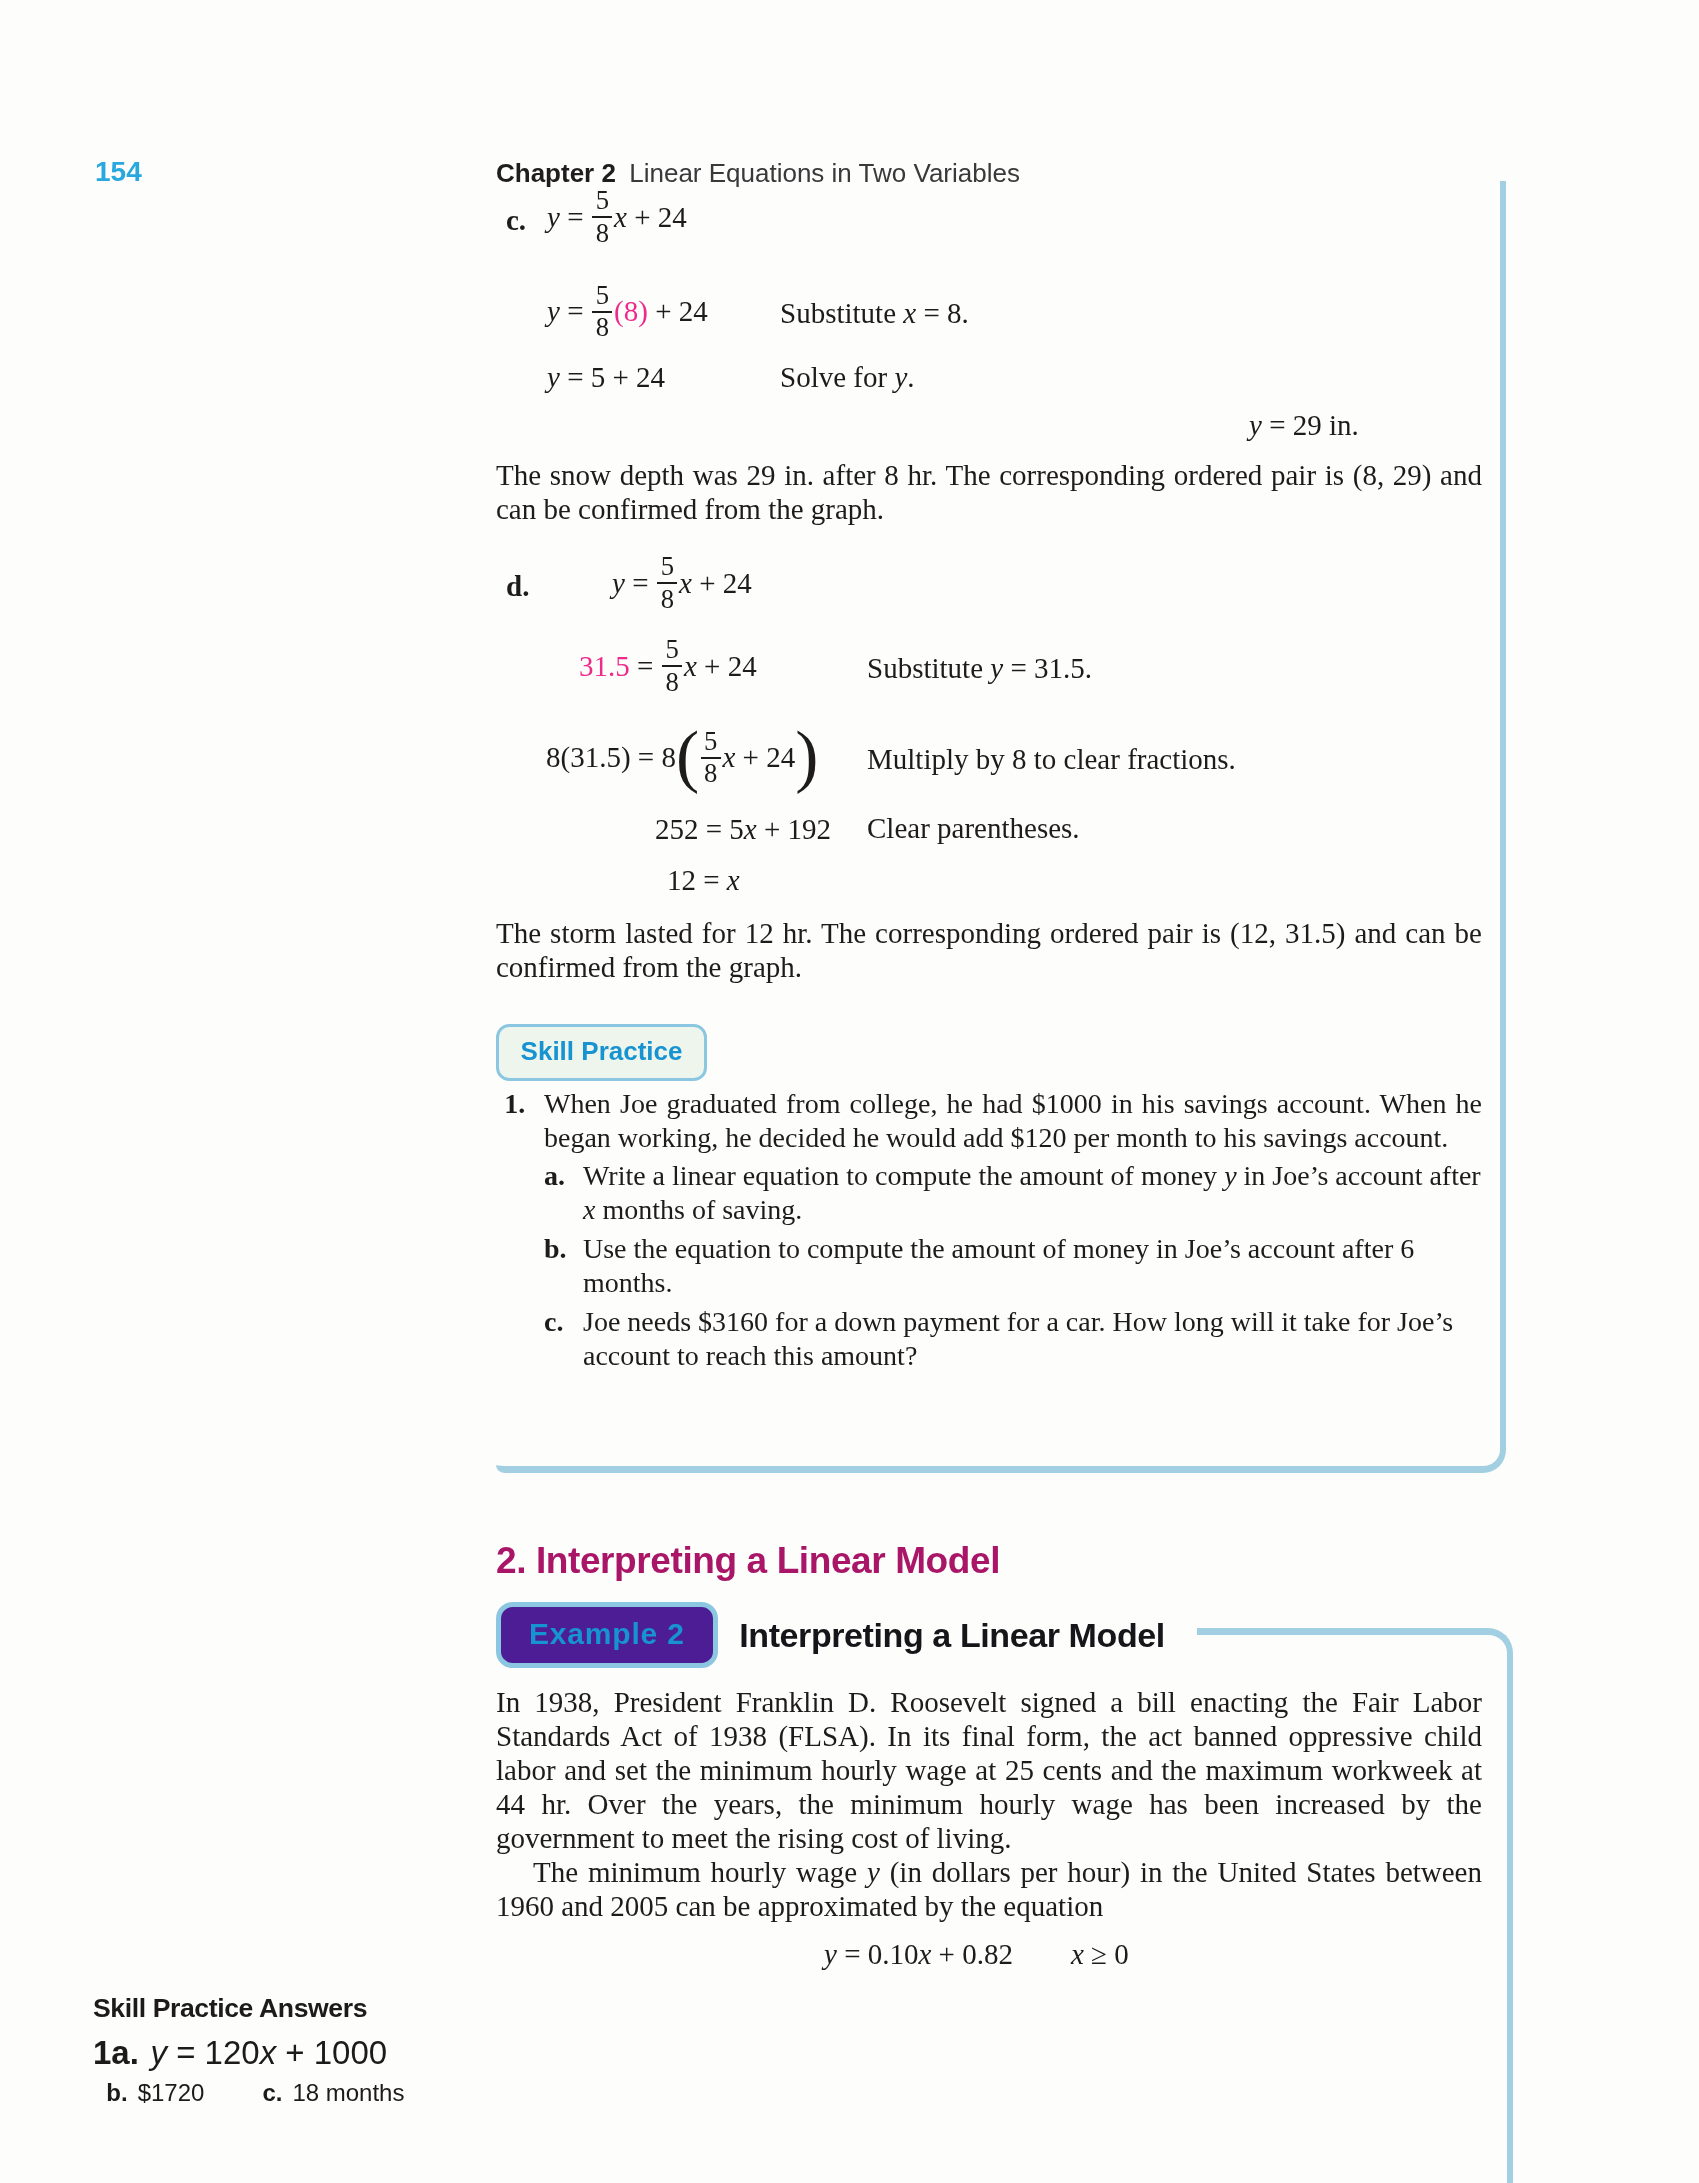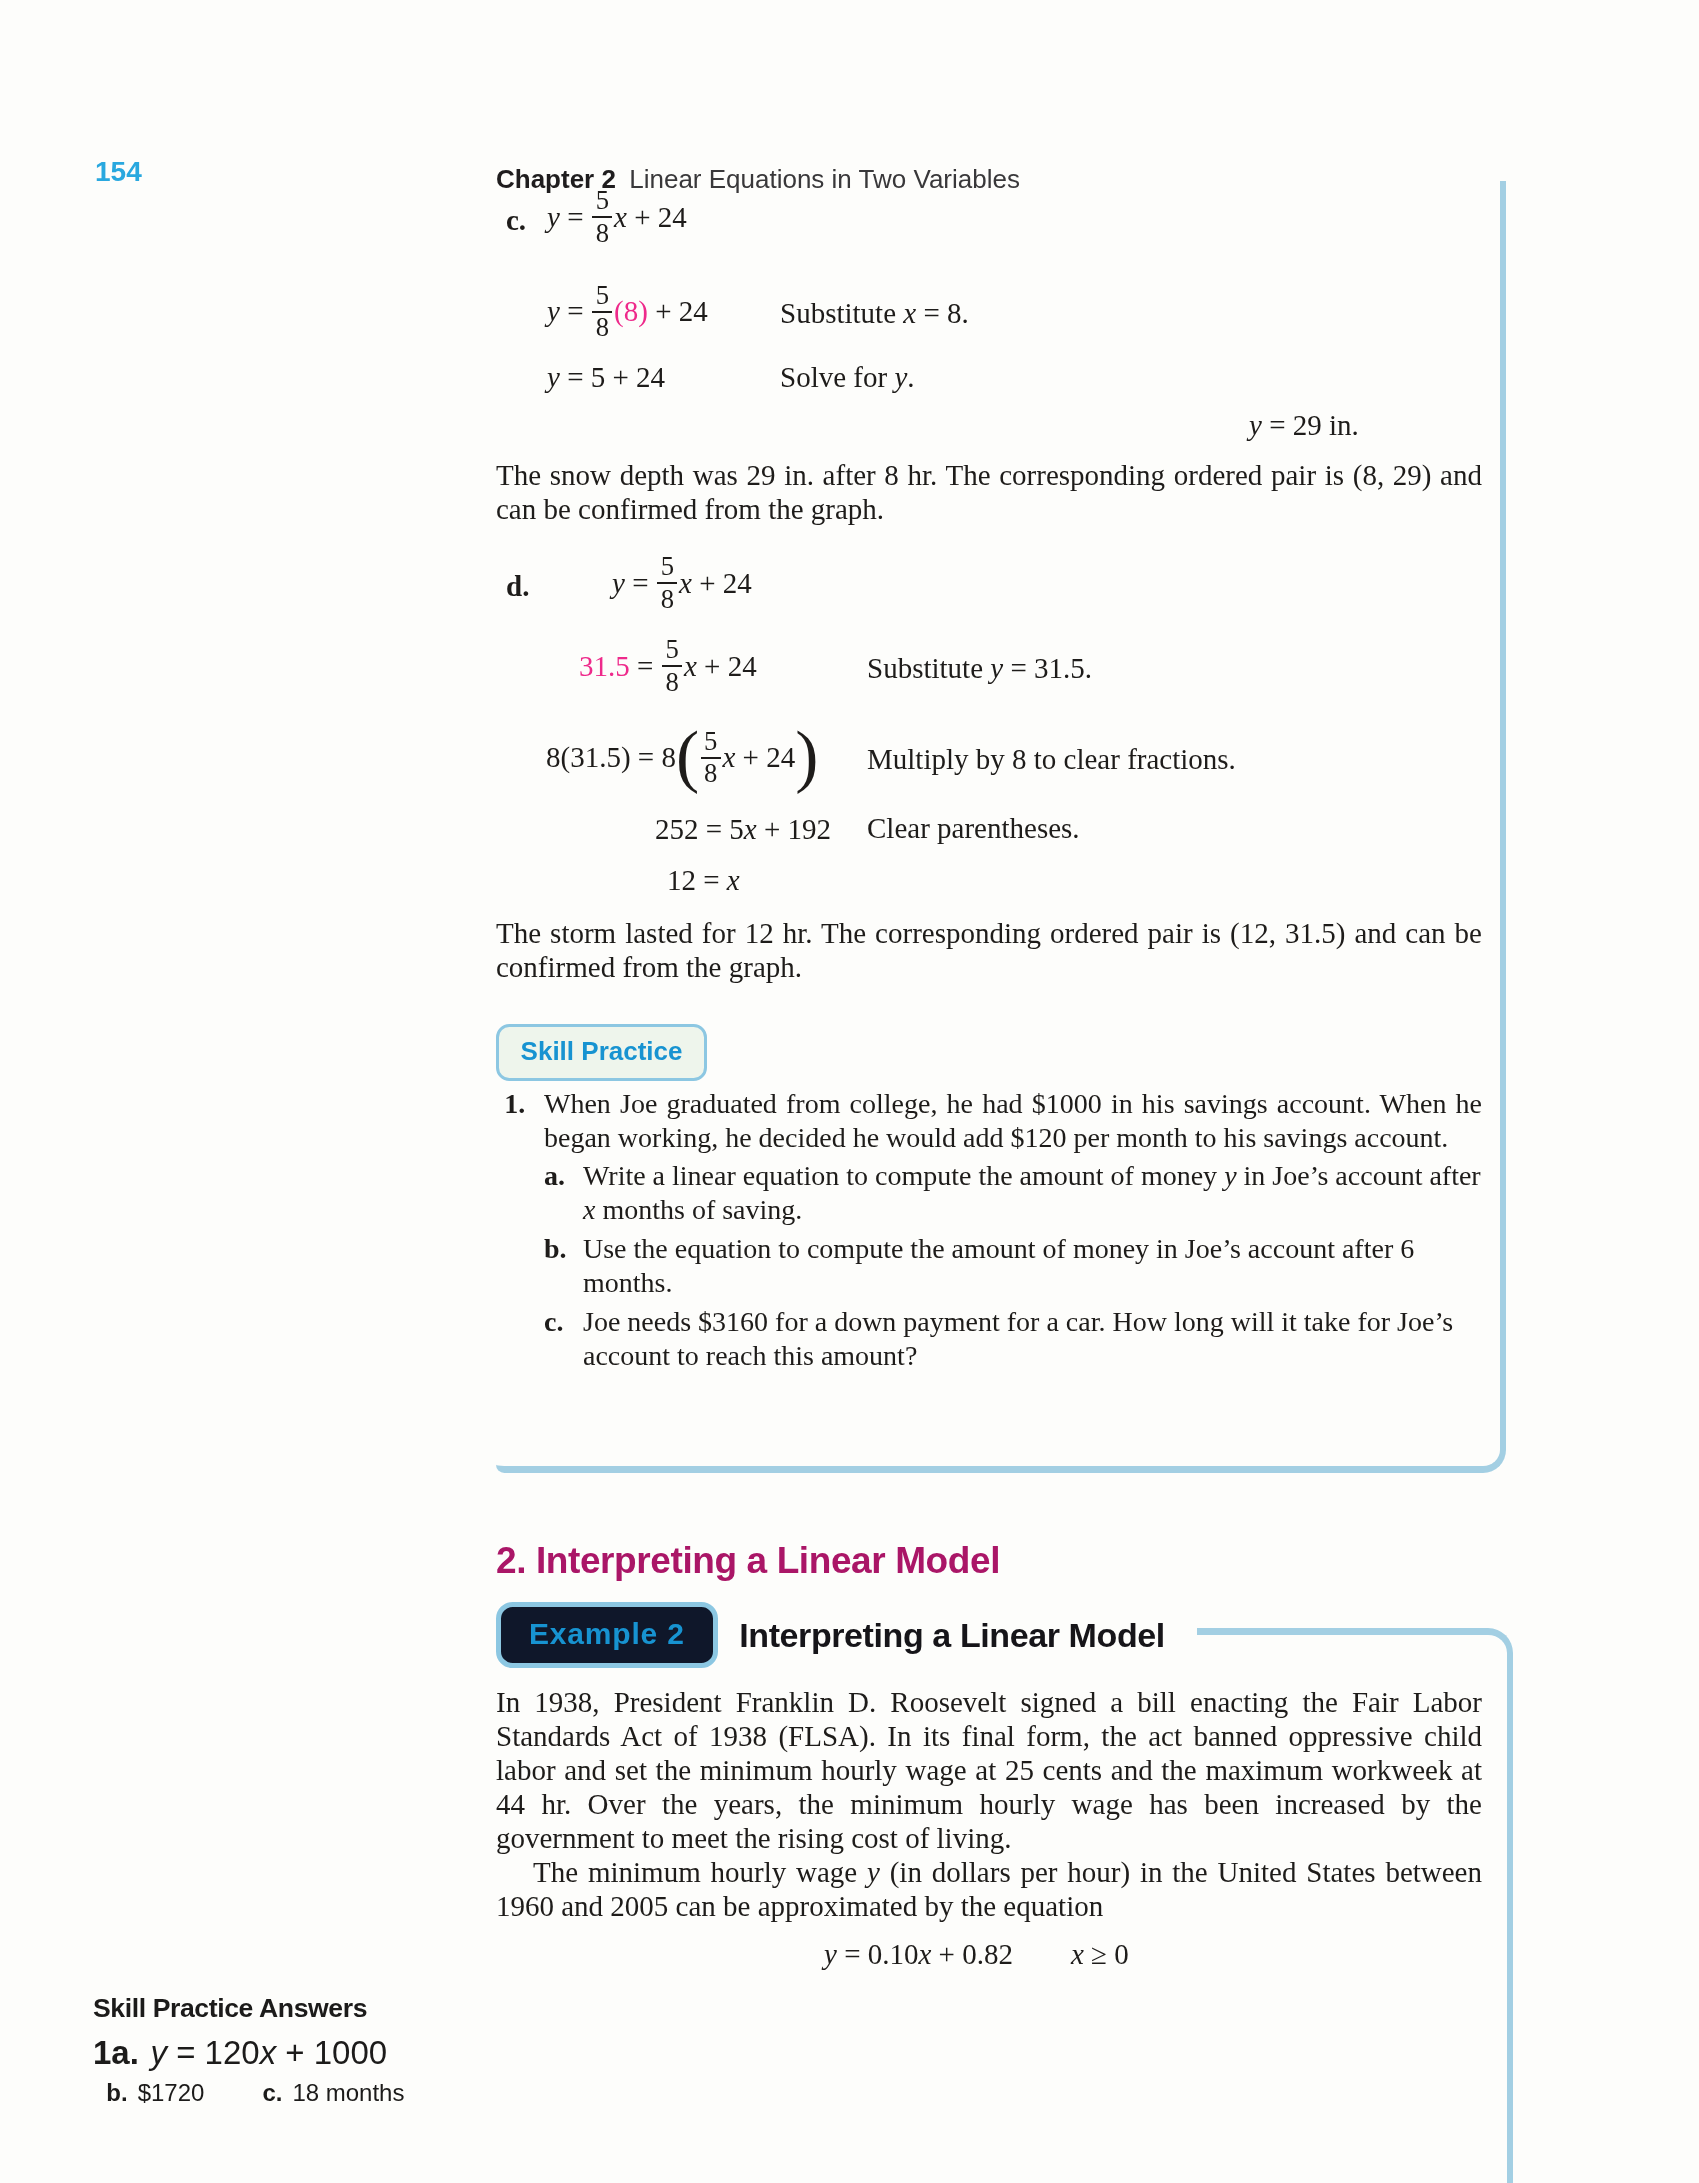--- a/index.html
+++ b/index.html
@@ -1,21 +1,21 @@
 <!DOCTYPE html>
 <html style="font-size:13.3px"><head>
 <meta charset="utf-8">
 <style>
   html,body{margin:0;padding:0;background:#e8e8e8;}
   .page{position:relative;width:1699px;height:2183px;background:#fdfdfb;color:#1e1c1a;
         font-family:"Liberation Serif",serif;overflow:hidden;padding-left:40px;}
 
   
   .hdr-num{position:absolute;left:95px;top:156px;font:bold 28px "Liberation Sans",sans-serif;color:#29a8df;}
-  .hdr{position:absolute;left:496px;top:164px;font:26px "Liberation Sans",sans-serif;color:#39383a;}
+  .hdr{position:absolute;left:496px;top:158px;font:26px "Liberation Sans",sans-serif;color:#39383a;}
   .hdr .chap{font-weight:bold;color:#1f1d1e;margin-right:13.3px;}
 
   
   .frame1{position:absolute;left:496px;top:181px;width:1004px;height:1285px;
           border-right:6.6px solid #a3cfe3;border-bottom:7.5px solid #a3cfe3;
           border-bottom-right-radius:23px;border-bottom-left-radius:8.3px;}
   .frame2{position:absolute;left:1197px;top:1628px;width:310px;height:555px;
           border-top:7.5px solid #a3cfe3;border-right:6.6px solid #a3cfe3;border-top-right-radius:25px;}
 
   
@@ -49,21 +49,21 @@
   .sp-num{position:absolute;left:8.3px;top:0;font-weight:bold;}
   .sp-sub{position:relative;margin-left:48px;padding-left:39px;font-size:28px;line-height:34px;text-align:left;}
   .sp-lab{position:absolute;left:0;top:0;font-weight:bold;}
   .mt4{margin-top:3.3px;} .mt6{margin-top:5px;} .mt12{margin-top:10px;justify-content:flex-end;} .mt14{margin-top:11.6px;}
   .mt16{margin-top:13.3px;} .mt20{margin-top:16.6px;} .mt22{margin-top:18px;}
 
   
   .sec{position:absolute;left:496px;top:1540px;width:986px;}
   .sec-h{font:bold 37px "Liberation Sans",sans-serif;color:#aa1667;letter-spacing:-0.4px;}
   .ex-row{display:flex;align-items:center;margin-top:20px;}
-  .ex-pill{display:inline-block;border:5px solid #8cc7e2;border-radius:16.6px;background:#0f172a;
+  .ex-pill{display:inline-block;border:5px solid #8cc7e2;border-radius:16.6px;background:#4c1d95;
            color:#1793d1;font:bold 30px "Liberation Sans",sans-serif;padding:10px 28px 12.4px;letter-spacing:0.8px;}
   .ex-title{font:bold 34px "Liberation Sans",sans-serif;color:#161519;letter-spacing:-0.4px;margin-left:21.6px;}
   .p-ind{text-indent:37px;}
   .final-eq{margin-top:15px;padding-left:328px;font-size:29px;}
   .gap70{display:inline-block;width:58px;}
 
   
   .ans{position:absolute;left:93px;top:1993px;width:432px;font-family:"Liberation Sans",sans-serif;color:#1c1b1a;}
   .ans-h{font-weight:bold;font-size:26.6px;letter-spacing:-0.4px;}
   .ans-line{font-size:33px;margin-top:10px;}

